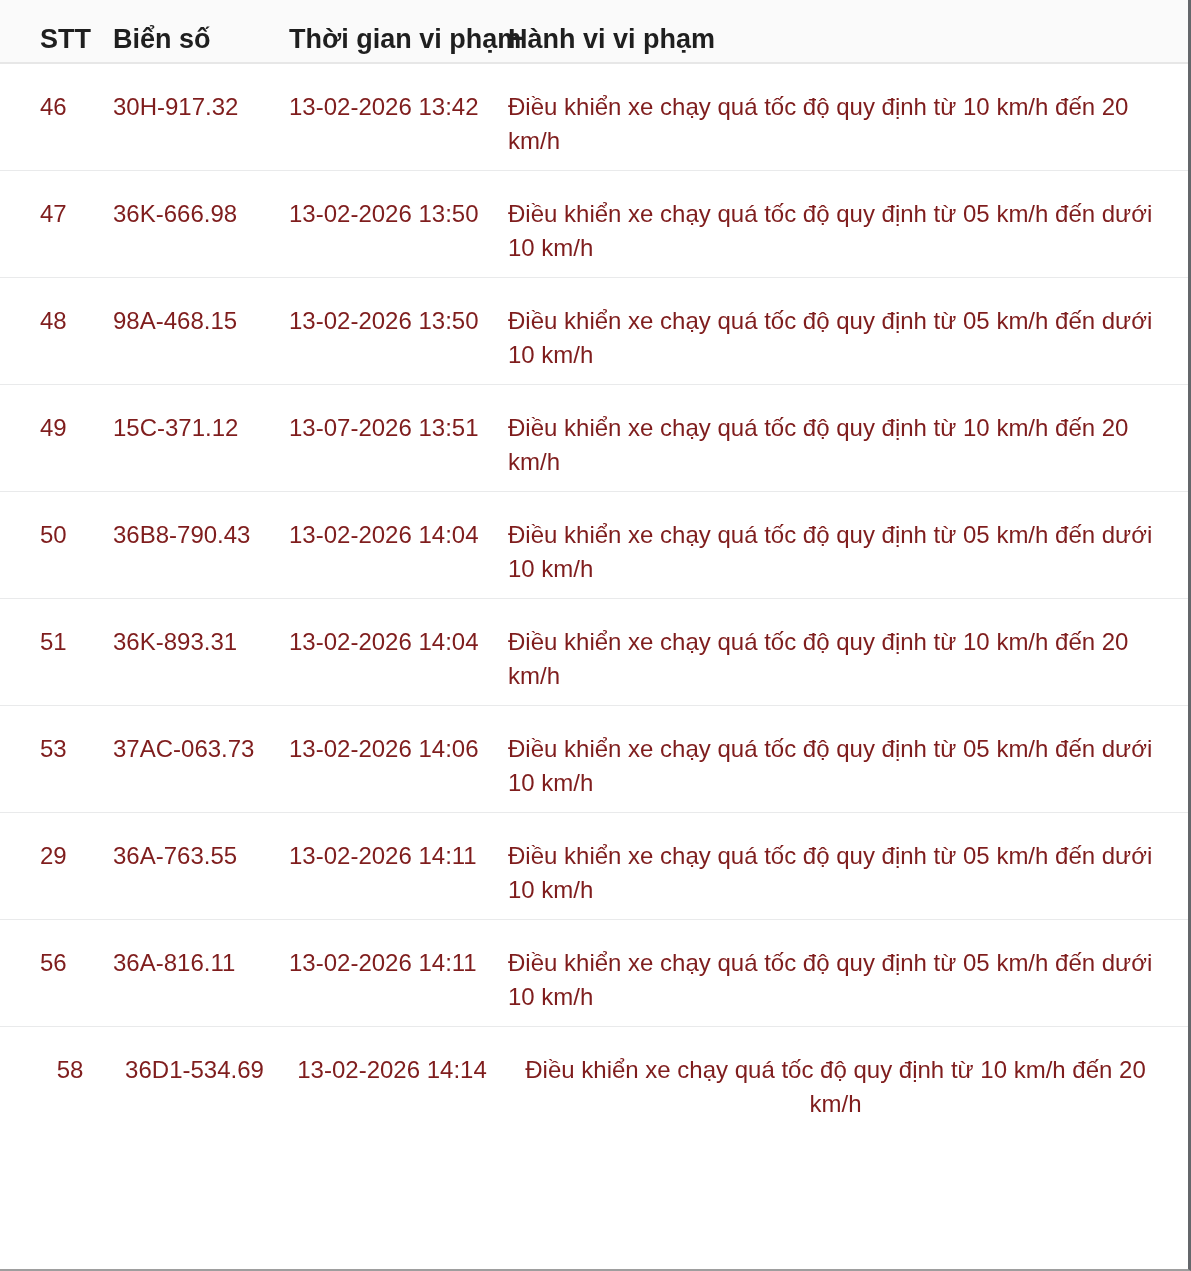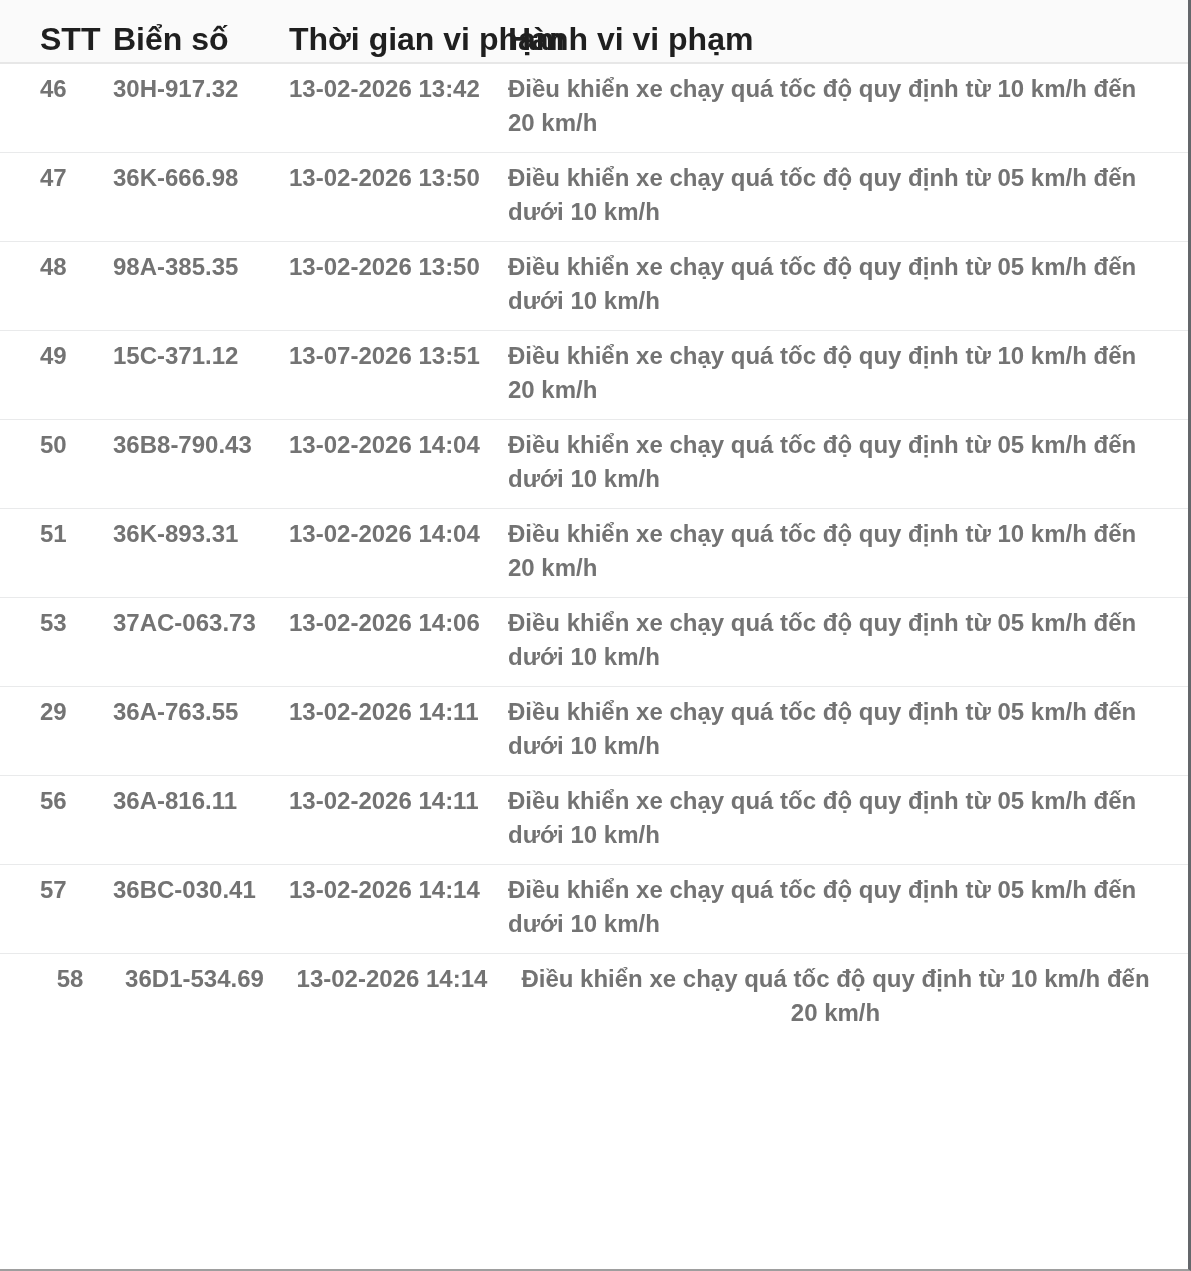--- a/index.html
+++ b/index.html
@@ -22,36 +22,36 @@
     border-bottom: 2px solid #9e9e9e;
     overflow: hidden;
   }
   table.violations {
     width: 100%;
     border-collapse: collapse;
     table-layout: fixed;
   }
   thead th {
     background: #fafafa;
-    font-size: 32px;
+    font-size: 27px;
     font-weight: 700;
     color: #1f1f1f;
     text-align: left;
     line-height: 27px;
     padding: 26px 0 9px 13px;
     border-bottom: 2px solid #e7e7e7;
     white-space: nowrap;
   }
   tbody td {
     font-size: 24px;
-    font-weight: 700;
-    color: #737373;
+    font-weight: 400;
+    color: #7f1d1d;
     line-height: 34px;
     vertical-align: top;
-    padding: 8px 0 12px 13px;
+    padding: 26px 0 12px 13px;
     border-bottom: 1px solid #e9eaeb;
   }
   th.col1, td.col1 { padding-left: 40px; }
   td.col4, th.col4 { padding-right: 25px; }
   tbody tr:last-child td { border-bottom: none; text-align: center; }
 </style>
 </head>
 <body>
 
 <div class="page">
@@ -78,21 +78,21 @@
           <td class="col4">Điều khiển xe chạy quá tốc độ quy định từ 10 km/h đến 20 km/h</td>
         </tr>
         <tr>
           <td class="col1">47</td>
           <td class="col2">36K-666.98</td>
           <td class="col3">13-02-2026 13:50</td>
           <td class="col4">Điều khiển xe chạy quá tốc độ quy định từ 05 km/h đến dưới 10 km/h</td>
         </tr>
         <tr>
           <td class="col1">48</td>
-          <td class="col2">98A-385.35</td>
+          <td class="col2">98A-468.15</td>
           <td class="col3">13-02-2026 13:50</td>
           <td class="col4">Điều khiển xe chạy quá tốc độ quy định từ 05 km/h đến dưới 10 km/h</td>
         </tr>
         <tr>
           <td class="col1">49</td>
           <td class="col2">15C-371.12</td>
           <td class="col3">13-07-2026 13:51</td>
           <td class="col4">Điều khiển xe chạy quá tốc độ quy định từ 10 km/h đến 20 km/h</td>
         </tr>
         <tr>
@@ -119,26 +119,20 @@
           <td class="col3">13-02-2026 14:11</td>
           <td class="col4">Điều khiển xe chạy quá tốc độ quy định từ 05 km/h đến dưới 10 km/h</td>
         </tr>
         <tr>
           <td class="col1">56</td>
           <td class="col2">36A-816.11</td>
           <td class="col3">13-02-2026 14:11</td>
           <td class="col4">Điều khiển xe chạy quá tốc độ quy định từ 05 km/h đến dưới 10 km/h</td>
         </tr>
         <tr>
-          <td class="col1">57</td>
-          <td class="col2">36BC-030.41</td>
-          <td class="col3">13-02-2026 14:14</td>
-          <td class="col4">Điều khiển xe chạy quá tốc độ quy định từ 05 km/h đến dưới 10 km/h</td>
-        </tr>
-        <tr>
           <td class="col1">58</td>
           <td class="col2">36D1-534.69</td>
           <td class="col3">13-02-2026 14:14</td>
           <td class="col4">Điều khiển xe chạy quá tốc độ quy định từ 10 km/h đến 20 km/h</td>
         </tr>
       </tbody>
   </table>
 </div>
 
 </body></html>

